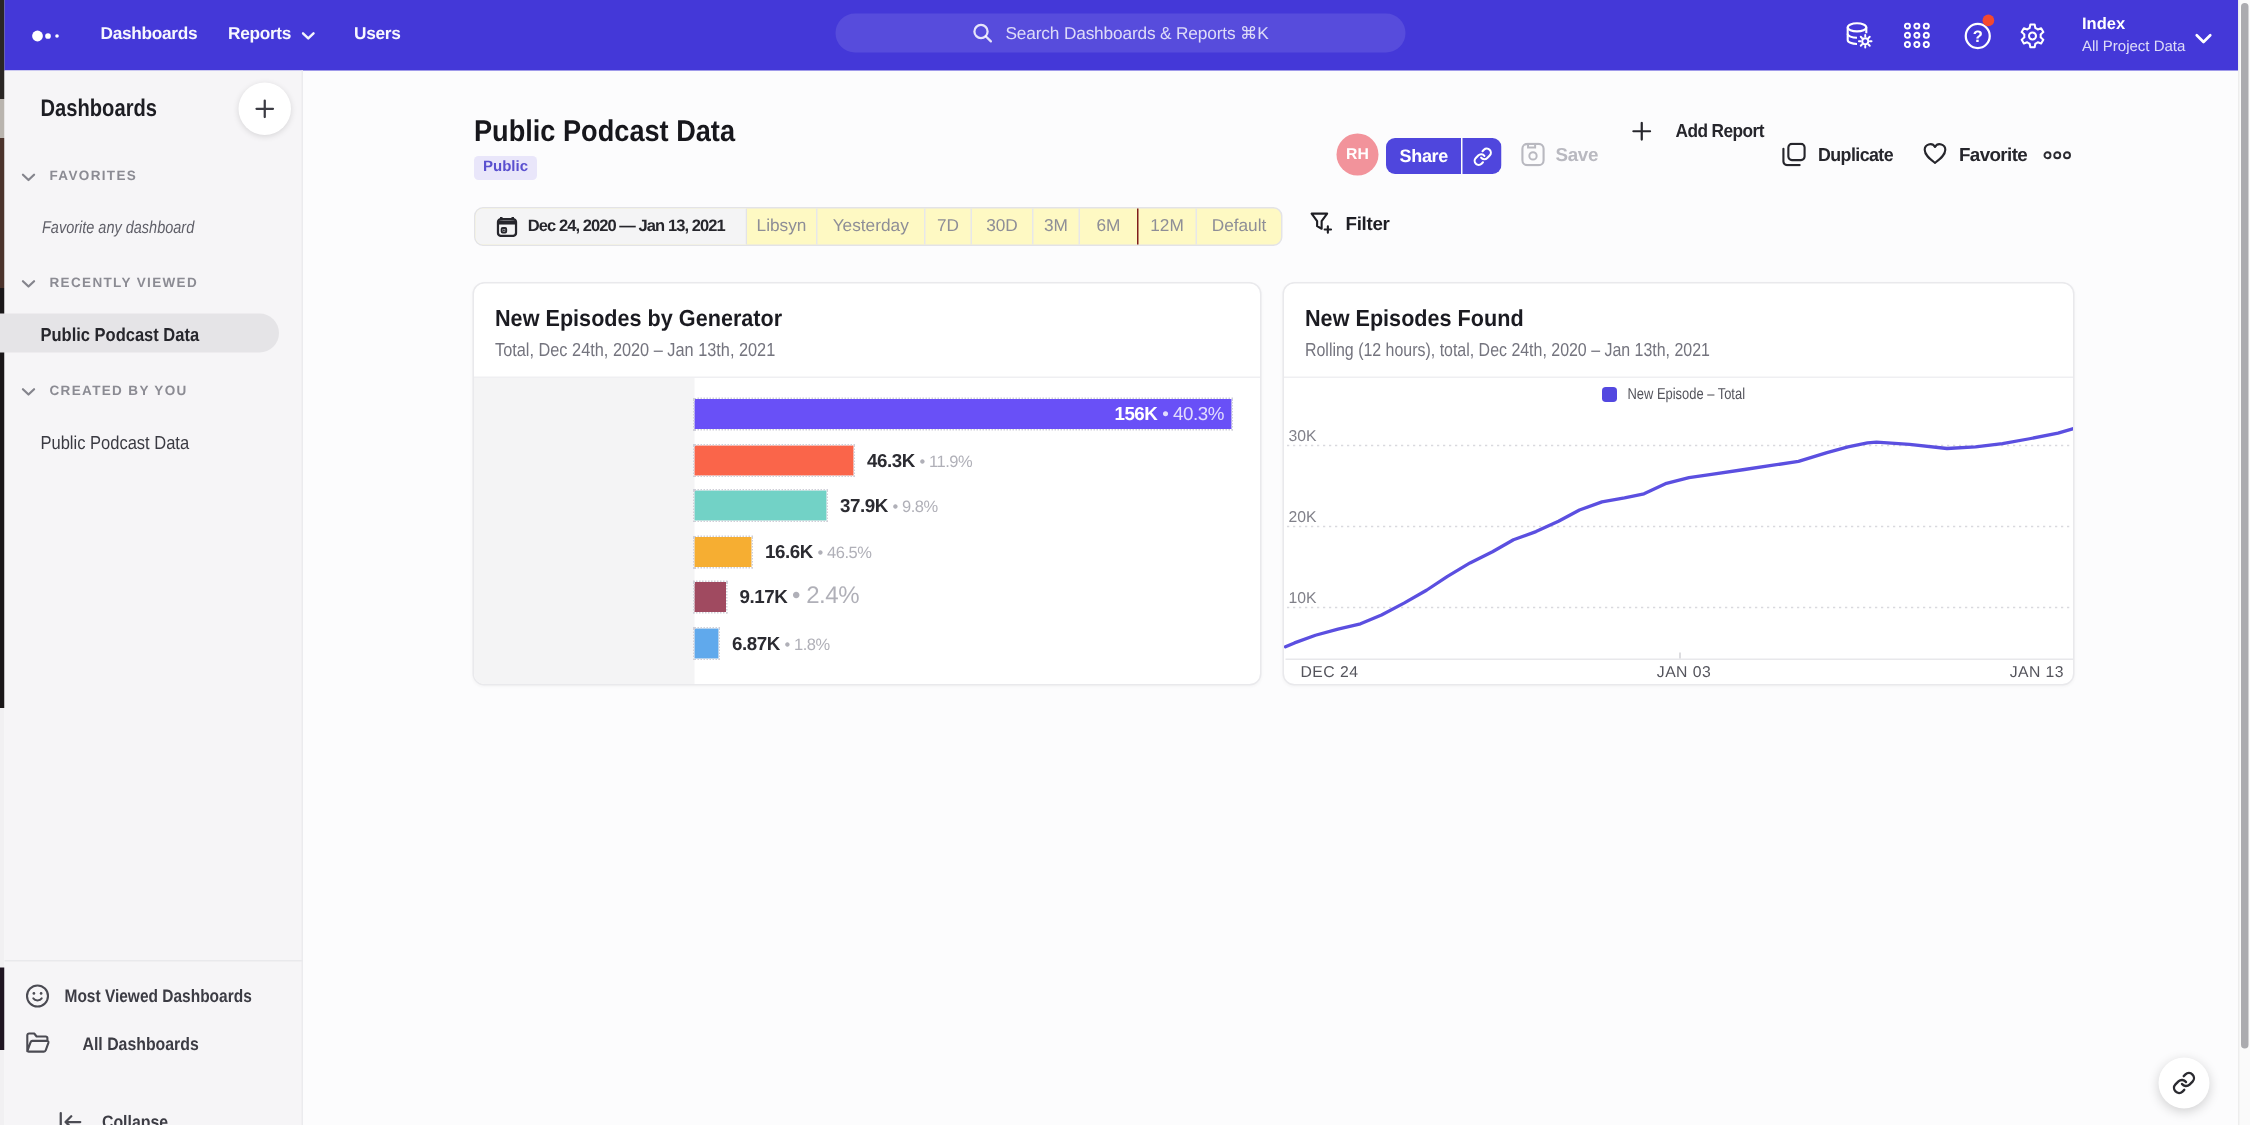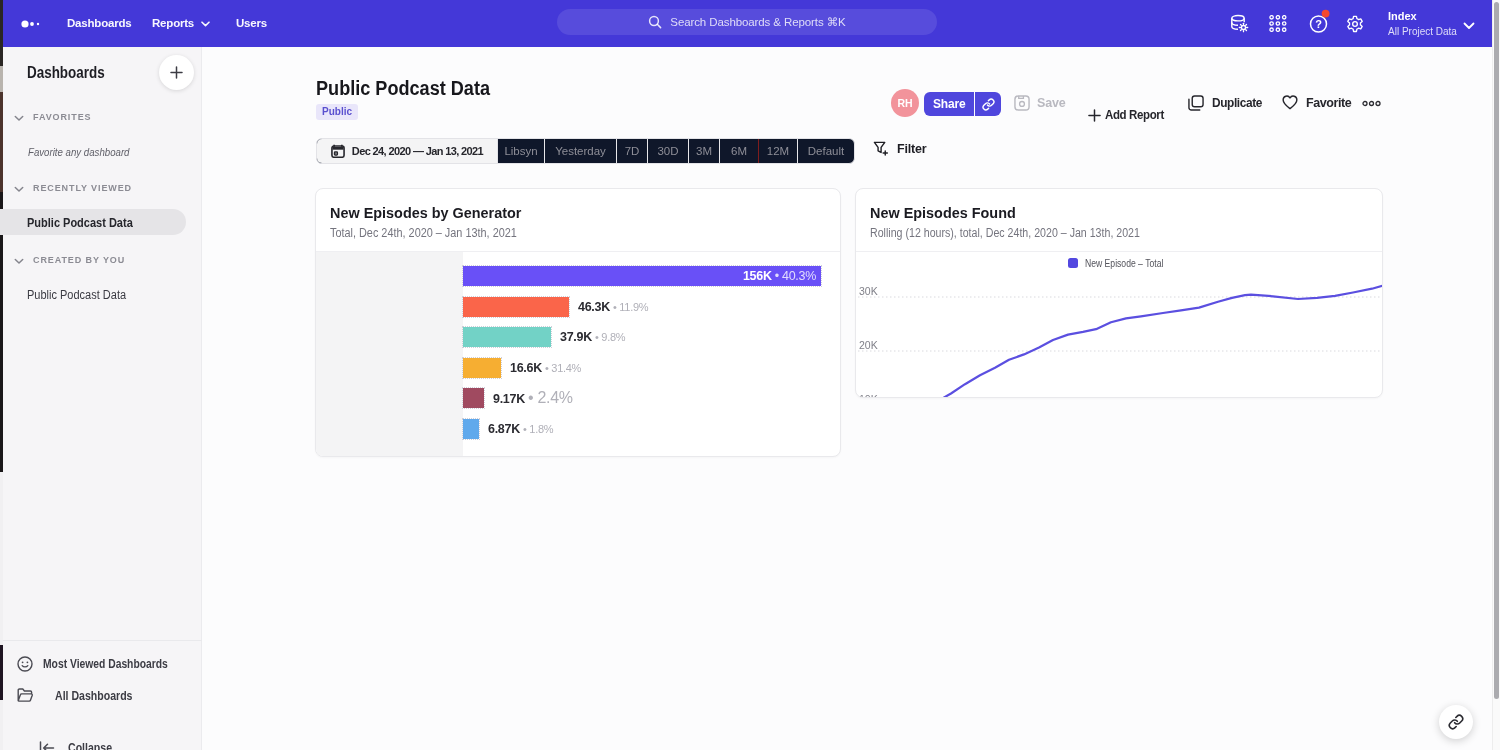--- a/index.html
+++ b/index.html
@@ -153,21 +153,21 @@
   </div>
 </div>
 <div class="abs" style="left:1014px;top:95px;display:flex;align-items:center;gap:7px;color:#b9b9c0;">
   <svg width="16" height="16" viewBox="0 0 17 17">
       <rect x="1" y="1" width="15" height="15" rx="3.5" fill="none" stroke="#b9b9c0" stroke-width="1.5"></rect>
       <circle cx="8.5" cy="9.5" r="2.6" fill="none" stroke="#b9b9c0" stroke-width="1.4"></circle>
       <path d="M5 1 v2.6 h5 V1" fill="none" stroke="#b9b9c0" stroke-width="1.4"></path>
     </svg>
   <span style="font-size:12.5px;font-weight:700;letter-spacing:-.2px;">Save</span>
 </div>
-<div class="abs" style="left:1088px;top:108px;display:flex;align-items:center;gap:4px;color:#26262c;">
+<div class="abs" style="left:1088px;top:80px;display:flex;align-items:center;gap:16px;color:#26262c;">
   <svg width="13" height="13" viewBox="0 0 14 14">
       <path d="M7 1 V13 M1 7 H13" stroke="#26262c" stroke-width="1.6" stroke-linecap="round"></path>
     </svg>
   <span class="nrw" style="font-size:12.5px;font-weight:700;letter-spacing:-.4px;display:inline-block;transform:scaleX(.92);">Add Report</span>
 </div>
 <div class="abs" style="left:1188px;top:95px;display:flex;align-items:center;gap:8px;color:#26262c;">
   <svg width="16" height="16" viewBox="0 0 17 17">
       <rect x="4.5" y="1" width="11.5" height="11.5" rx="2.5" fill="none" stroke="#26262c" stroke-width="1.5"></rect>
       <path d="M12.5 16 H3.5 A2.5 2.5 0 0 1 1 13.5 V4.5" fill="none" stroke="#26262c" stroke-width="1.5" stroke-linecap="round"></path>
     </svg>
@@ -180,21 +180,21 @@
   <span style="font-size:12.5px;font-weight:700;letter-spacing:-.4px;">Favorite</span>
 </div>
 <svg class="abs" style="left:1362px;top:100px;" width="19" height="7" viewBox="0 0 19 7">
     <g fill="none" stroke="#2b2b31" stroke-width="1.3">
       <circle cx="3" cy="3.5" r="2"></circle>
       <circle cx="9.5" cy="3.5" r="2"></circle>
       <circle cx="16" cy="3.5" r="2"></circle>
     </g>
   </svg>
 
-<div class="abs" style="left:316px;top:138px;height:26px;display:flex;border:1px solid #e3e3e7;border-radius:6px;background:#0f172a;font-size:11.5px;color:#8e8e97;">
+<div class="abs" style="left:316px;top:138px;height:26px;display:flex;border:1px solid #e3e3e7;border-radius:6px;background:#fef9c3;font-size:11.5px;color:#8e8e97;">
   <div style="width:181px;display:flex;align-items:center;justify-content:center;gap:7px;background:#f4f4f5;border-right:1px solid #e3e3e7;border-radius:5px 0 0 5px;color:#26262c;font-weight:700;">
     <svg width="14" height="14" viewBox="0 0 15 15" style="flex:none;">
         <path d="M3.4 0.8 V3 M11.6 0.8 V3" stroke="#26262c" stroke-width="1.8"></path>
         <rect x="1" y="2.2" width="13" height="12" rx="2.2" fill="none" stroke="#26262c" stroke-width="1.7"></rect>
         <rect x="1.6" y="3.2" width="11.8" height="2.9" fill="#26262c"></rect>
         <rect x="3.7" y="8.6" width="3.2" height="3.2" rx=".7" fill="none" stroke="#26262c" stroke-width="1.4"></rect>
         <circle cx="5.3" cy="10.2" r=".7" fill="#26262c"></circle>
       </svg>
     <span style="font-size:11px;letter-spacing:-.62px;">Dec 24, 2020 — Jan 13, 2021</span>
   </div>
@@ -222,28 +222,28 @@
   <div class="abs" style="left:0;top:63px;width:147px;height:206px;background:#f4f4f5;"></div>
 
 
   <div class="abs" style="left:147px;top:77px;width:358px;height:20px;background:#6950f7;outline:1px dotted #cfcfd8;"></div>
   <div class="abs" style="left:300px;top:77px;width:200px;height:20px;line-height:20px;text-align:right;font-size:12.5px;font-weight:700;letter-spacing:-.3px;color:#fff;">156K <span style="font-weight:400;opacity:.8;">• 40.3%</span></div>
   <div class="abs" style="left:147px;top:107.5px;width:106px;height:20px;background:#fa654a;outline:1px dotted #cfcfd8;"></div>
   <div class="abs" style="left:262px;top:107.5px;height:20px;line-height:20px;font-size:12.5px;font-weight:700;letter-spacing:-.3px;color:#2b2b31;">46.3K <span style="font-weight:400;font-size:11px;letter-spacing:-.3px;color:#b0b0b8;">• 11.9%</span></div>
   <div class="abs" style="left:147px;top:138px;width:88px;height:20px;background:#72d2c6;outline:1px dotted #cfcfd8;"></div>
   <div class="abs" style="left:244px;top:138px;height:20px;line-height:20px;font-size:12.5px;font-weight:700;letter-spacing:-.3px;color:#2b2b31;">37.9K <span style="font-weight:400;font-size:11px;letter-spacing:-.3px;color:#b0b0b8;">• 9.8%</span></div>
   <div class="abs" style="left:147px;top:168.5px;width:38px;height:20px;background:#f6ae32;outline:1px dotted #cfcfd8;"></div>
-  <div class="abs" style="left:194px;top:168.5px;height:20px;line-height:20px;font-size:12.5px;font-weight:700;letter-spacing:-.3px;color:#2b2b31;">16.6K <span style="font-weight:400;font-size:11px;letter-spacing:-.3px;color:#b0b0b8;">• 31.4%</span></div>
+  <div class="abs" style="left:194px;top:168.5px;height:20px;line-height:20px;font-size:12.5px;font-weight:700;letter-spacing:-.3px;color:#2b2b31;">16.6K <span style="font-weight:400;font-size:11px;letter-spacing:-.3px;color:#b0b0b8;">• 46.5%</span></div>
   <div class="abs" style="left:147px;top:199px;width:21px;height:20px;background:#a04a60;outline:1px dotted #cfcfd8;"></div>
   <div class="abs" style="left:177px;top:199px;height:20px;line-height:20px;font-size:12.5px;font-weight:700;letter-spacing:-.3px;color:#2b2b31;">9.17K <span style="font-weight:400;font-size:16px;letter-spacing:-.3px;color:#b0b0b8;">• 2.4%</span></div>
   <div class="abs" style="left:147px;top:229.5px;width:16px;height:20px;background:#60a9ec;outline:1px dotted #cfcfd8;"></div>
   <div class="abs" style="left:172px;top:229.5px;height:20px;line-height:20px;font-size:12.5px;font-weight:700;letter-spacing:-.3px;color:#2b2b31;">6.87K <span style="font-weight:400;font-size:11px;letter-spacing:-.3px;color:#b0b0b8;">• 1.8%</span></div>
 </div>
 
-<div class="abs" style="left:855px;top:188px;width:528px;height:210px;background:#fff;border:1px solid #e9e9ec;border-radius:8px;box-shadow:0 1px 2px rgba(0,0,0,.03);overflow:hidden;">
+<div class="abs" style="left:855px;top:188px;width:528px;height:269px;background:#fff;border:1px solid #e9e9ec;border-radius:8px;box-shadow:0 1px 2px rgba(0,0,0,.03);overflow:hidden;">
   <div class="abs nrw" style="left:14px;top:15px;font-size:15.5px;font-weight:700;color:#1b1b21;transform:scaleX(.93);">New Episodes Found</div>
   <div class="abs nrw" style="left:14px;top:37px;font-size:12.5px;color:#74747e;transform:scaleX(.85);">Rolling (12 hours), total, Dec 24th, 2020 – Jan 13th, 2021</div>
   <div class="abs" style="left:0;top:62px;width:528px;border-top:1px solid #efeff2;"></div>
 
   <div class="abs" style="left:212px;top:68px;display:flex;align-items:center;gap:7px;">
     <div style="width:10px;height:10px;border-radius:2.5px;background:#5348e0;"></div>
     <span class="nrw" style="font-size:10.5px;color:#54545c;display:inline-block;transform:scaleX(.82);">New Episode – Total</span>
   </div>
 
   <svg class="abs" style="left:0;top:63px;" width="528" height="206" viewBox="0 0 528 206">

